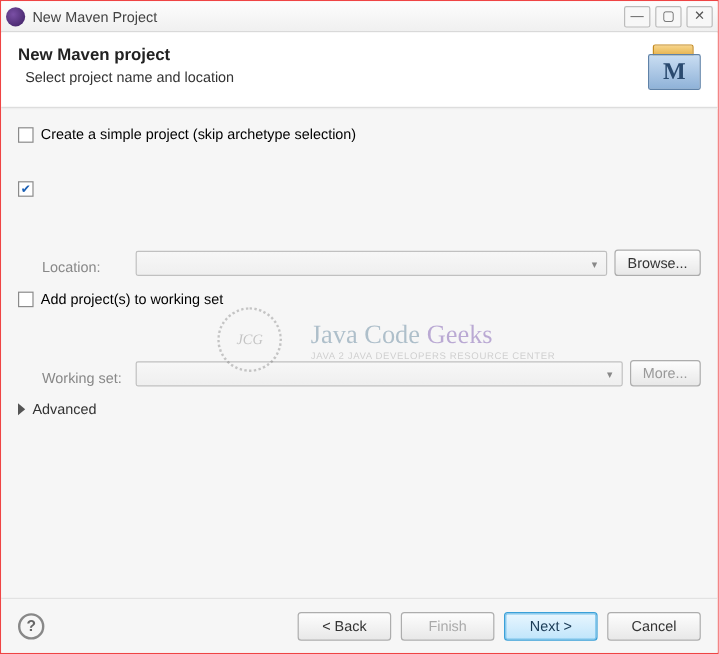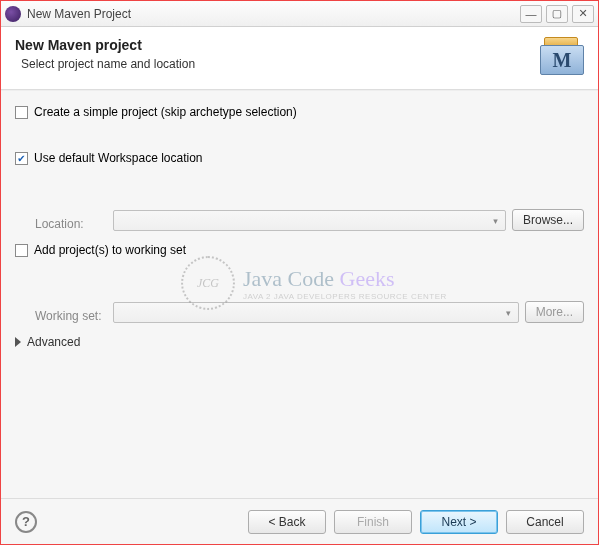--- a/index.html
+++ b/index.html
@@ -165,40 +165,40 @@
       border-bottom: 5px solid transparent;
       border-left: 6px solid #555;
       margin-right: 6px;
     }
     .watermark {
       position: absolute;
       top: 165px; left: 180px;
       opacity: 0.35;
       display: flex;
       align-items: center;
-      gap: 8px;
+      gap: 24px;
       pointer-events: none;
       justify-content: space-between;
     }
     .wm-circle {
       width: 54px; height: 54px;
       border: 2px dotted #6a6a6a;
       border-radius: 50%;
       display: flex; align-items: center; justify-content: center;
       color: #6a6a6a;
       font-style: italic;
       font-family: Georgia, serif;
       font-size: 12px;
     }
     .wm-text .t1 {
       font-family: Georgia, serif;
       font-size: 22px;
       color: #2a5a7a;
     }
-    .wm-text .t1 .g { color: #8b5cf6; }
+    .wm-text .t1 .g { color: #4c1d95; }
     .wm-text .t2 {
       font-size: 8px;
       letter-spacing: 0.5px;
       color: #888;
       text-transform: uppercase;
     }
     .button-bar {
       height: 46px;
       border-top: 1px solid #ddd;
       background: #f6f6f6;
@@ -274,21 +274,20 @@
 
     <div class="row">
       <span class="chk"></span>
       <span>Create a simple project (skip archetype selection)</span>
     </div>
 
     <div class="spacer-hr"></div>
 
     <div class="row">
       <span class="chk checked"></span>
-      <span>Use default Workspace location</span>
     </div>
 
     <div class="row indent">
       <span class="form-label">Location:</span>
       <div class="form-input">
         <span></span>
         <span class="dropdown-arrow">▾</span>
       </div>
       <div class="side-btn">Browse...</div>
     </div>

